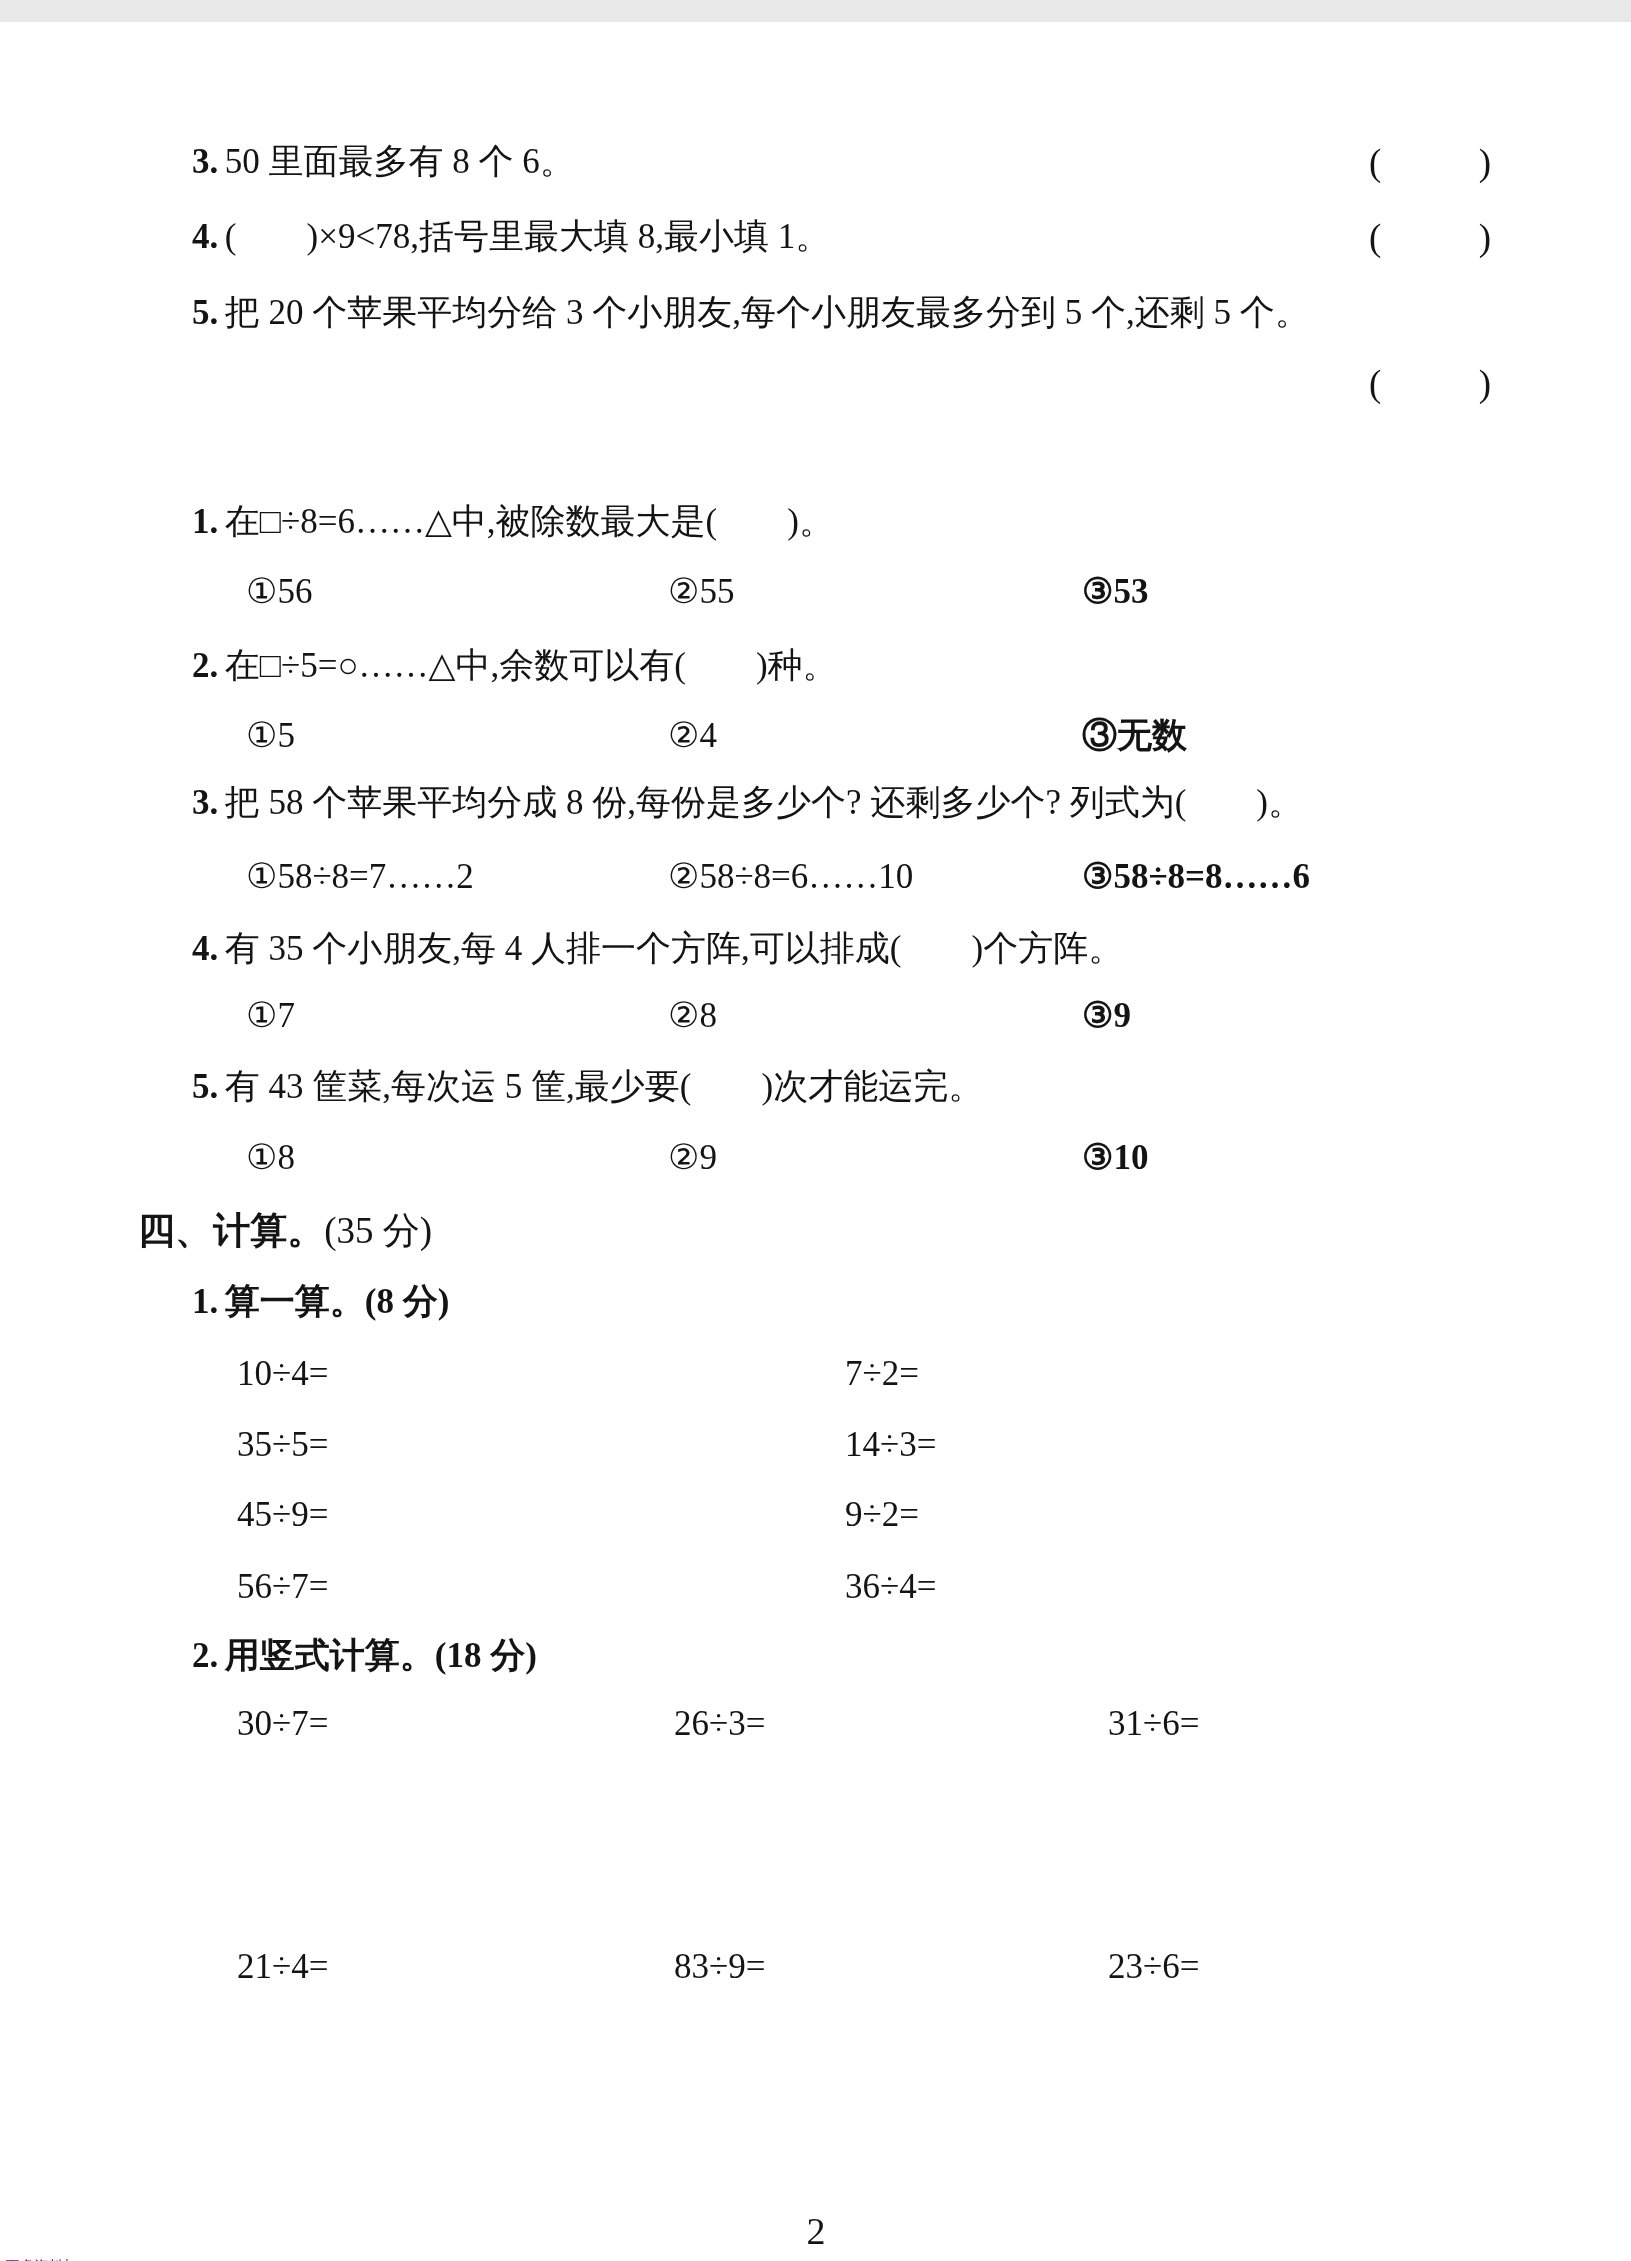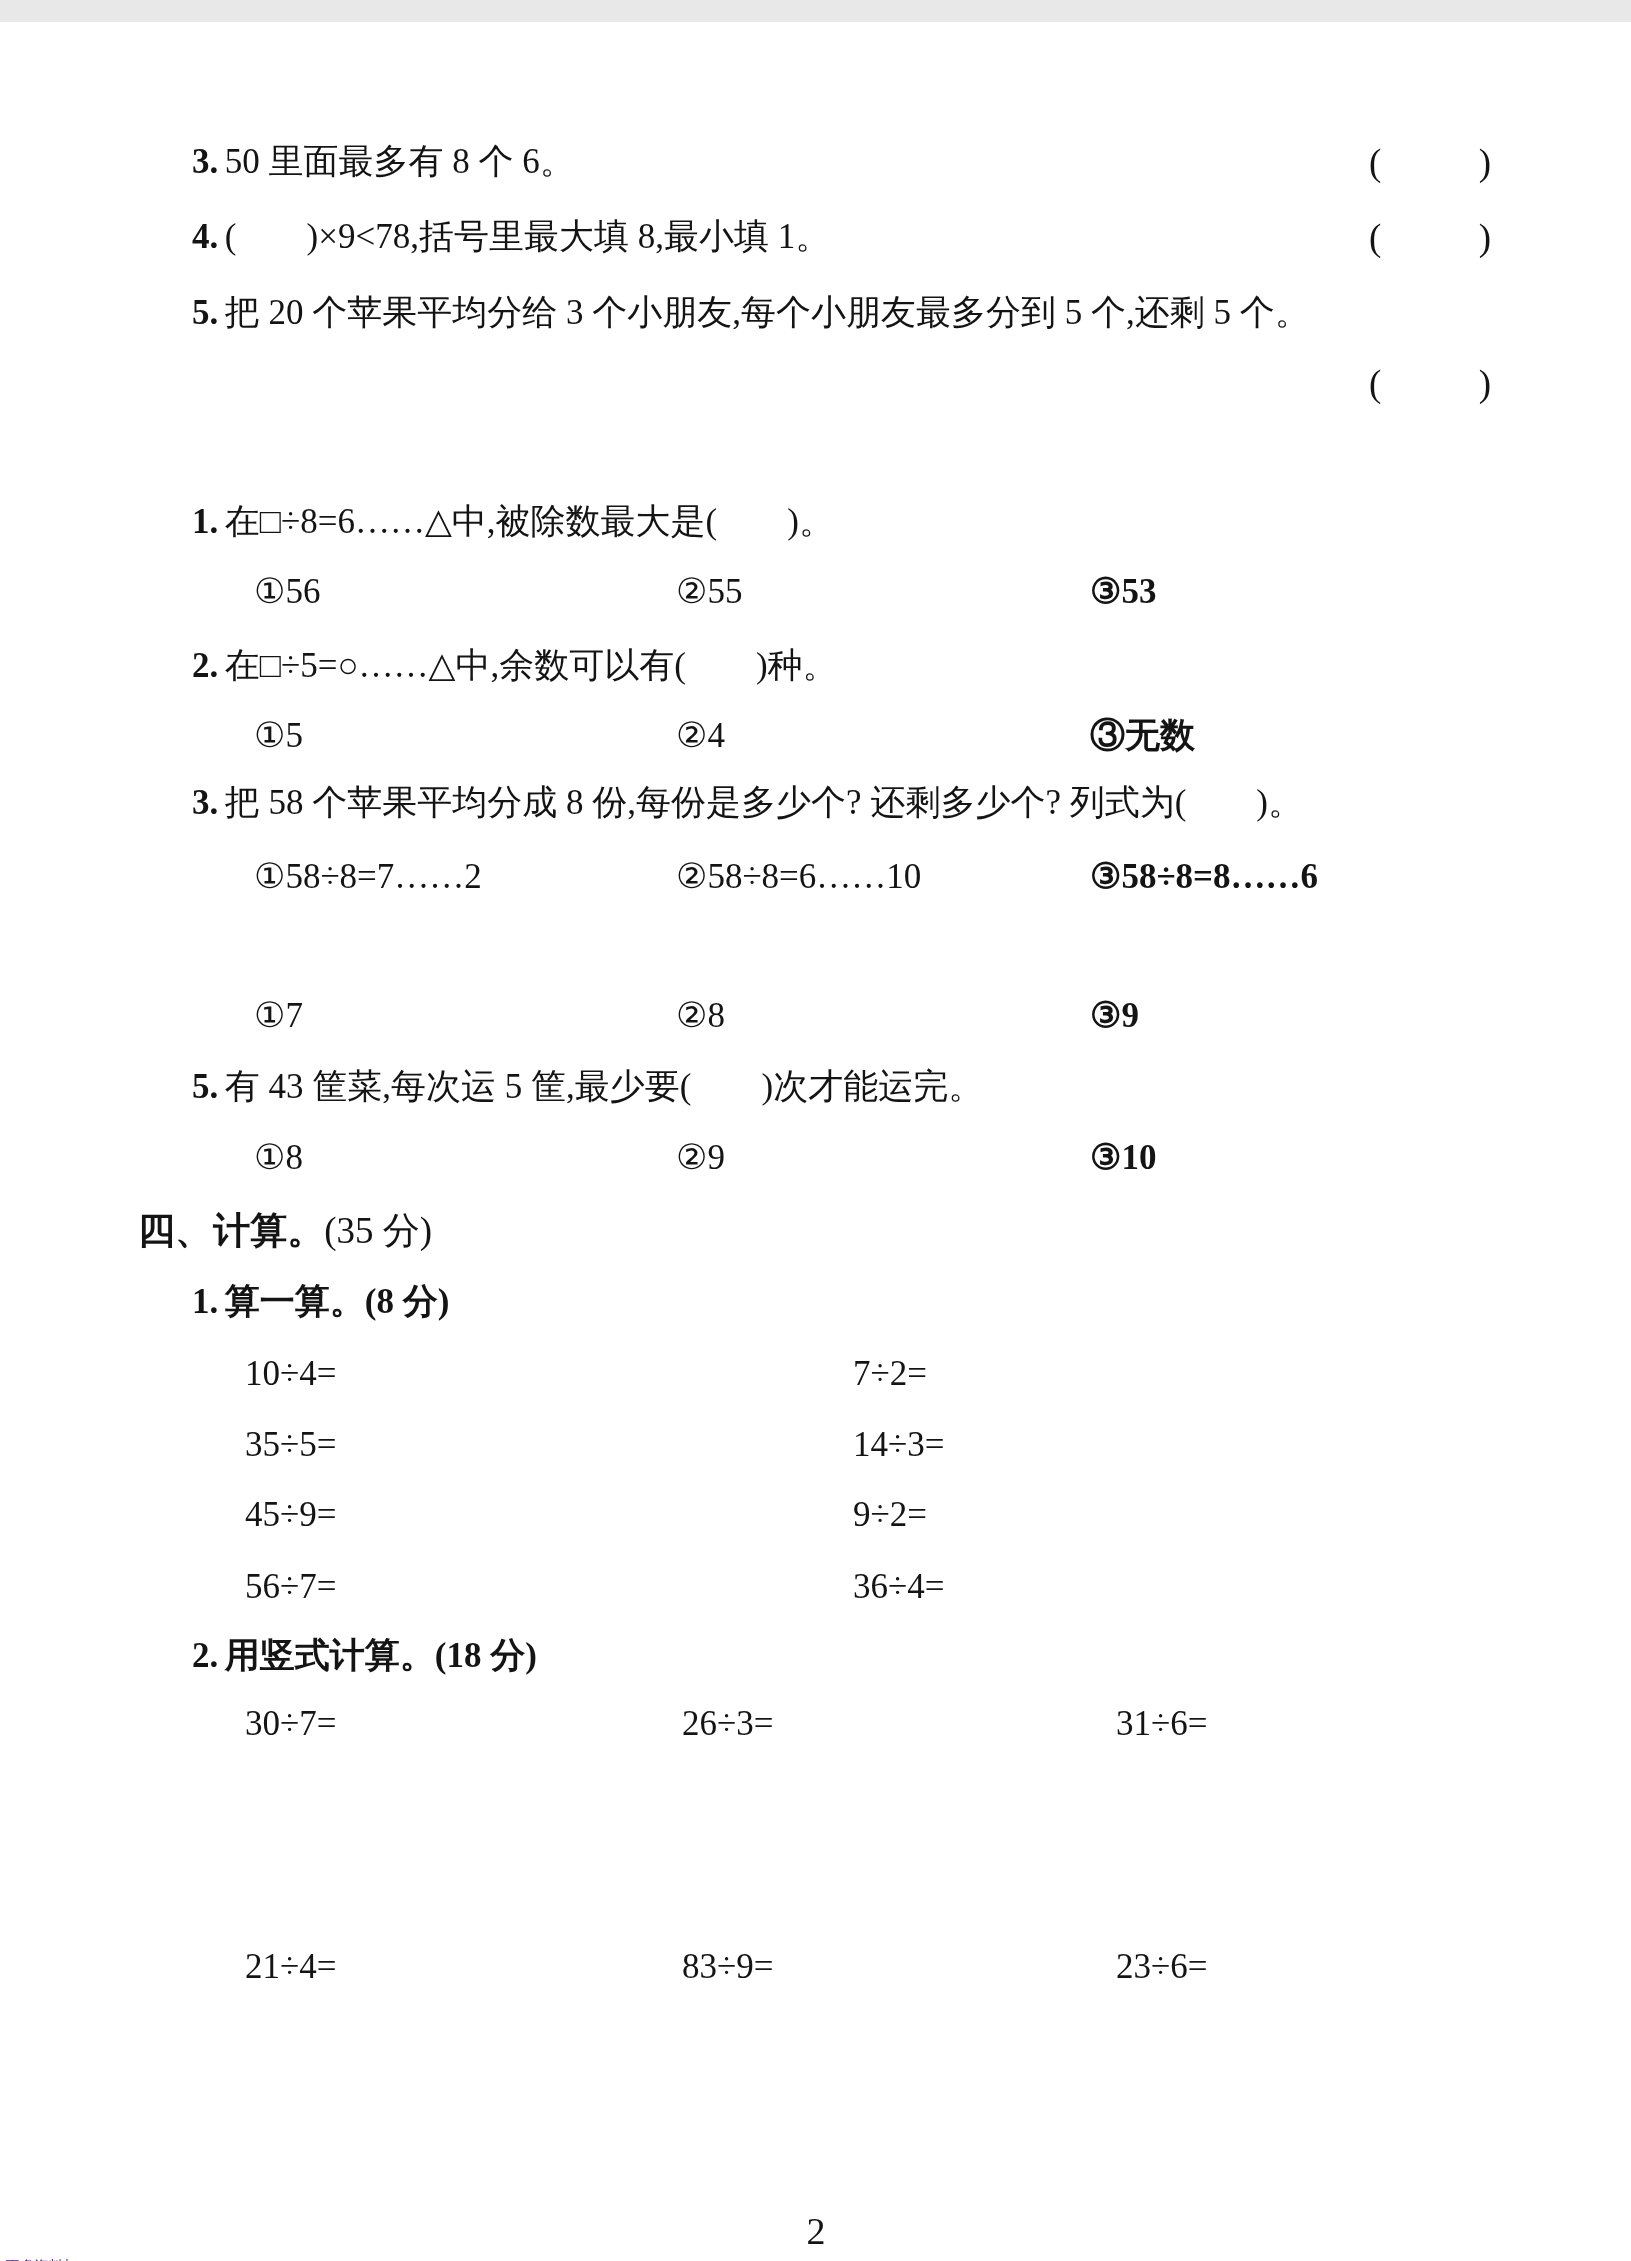--- a/index.html
+++ b/index.html
@@ -25,21 +25,21 @@
   .sec .num { margin-right: 1.3px; }
   .sec .title { font-weight: bold; }
   .sec .note { font-weight: normal; }
   .sub .txt { font-weight: bold; }
   .sub .note { font-weight: bold; }
   .optrow span, .calcrow span {
     position: absolute;
     top: 0;
     white-space: nowrap;
   }
-  .optrow, .calcrow { position: absolute; left: 12px; width: 1348px; height: 46px; }
+  .optrow, .calcrow { position: absolute; left: 4px; width: 1348px; height: 46px; }
   .o1 { left: 242px; }
   .o2 { left: 664px; }
   .o3 { left: 1078px; font-weight: bold; }
   .k1 { left: 233px; }
   .k2 { left: 841px; }
   .v1 { left: 233px; }
   .v2 { left: 670px; }
   .v3 { left: 1104px; }
   .parens {
     position: absolute;
@@ -113,20 +113,23 @@
 
   <div class="line" style="top:761px">
     <span class="num">3.</span><span class="txt">把 58 个苹果平均分成 8 份,每份是多少个? 还剩多少个? 列式为(　　)。</span>
   </div>
   <div class="optrow" style="top:835px">
     <span class="o1">①58÷8=7……2</span>
     <span class="o2">②58÷8=6……10</span>
     <span class="o3">③58÷8=8……6</span>
   </div>
 
+  <div class="line" style="top:907px">
+    <span class="num">4.</span><span class="txt">有 35 个小朋友,每 4 人排一个方阵,可以排成(　　)个方阵。</span>
+  </div>
   <div class="optrow" style="top:974px">
     <span class="o1">①7</span>
     <span class="o2">②8</span>
     <span class="o3">③9</span>
   </div>
 
   <div class="line" style="top:1045px">
     <span class="num">5.</span><span class="txt">有 43 筐菜,每次运 5 筐,最少要(　　)次才能运完。</span>
   </div>
   <div class="optrow" style="top:1116px">

